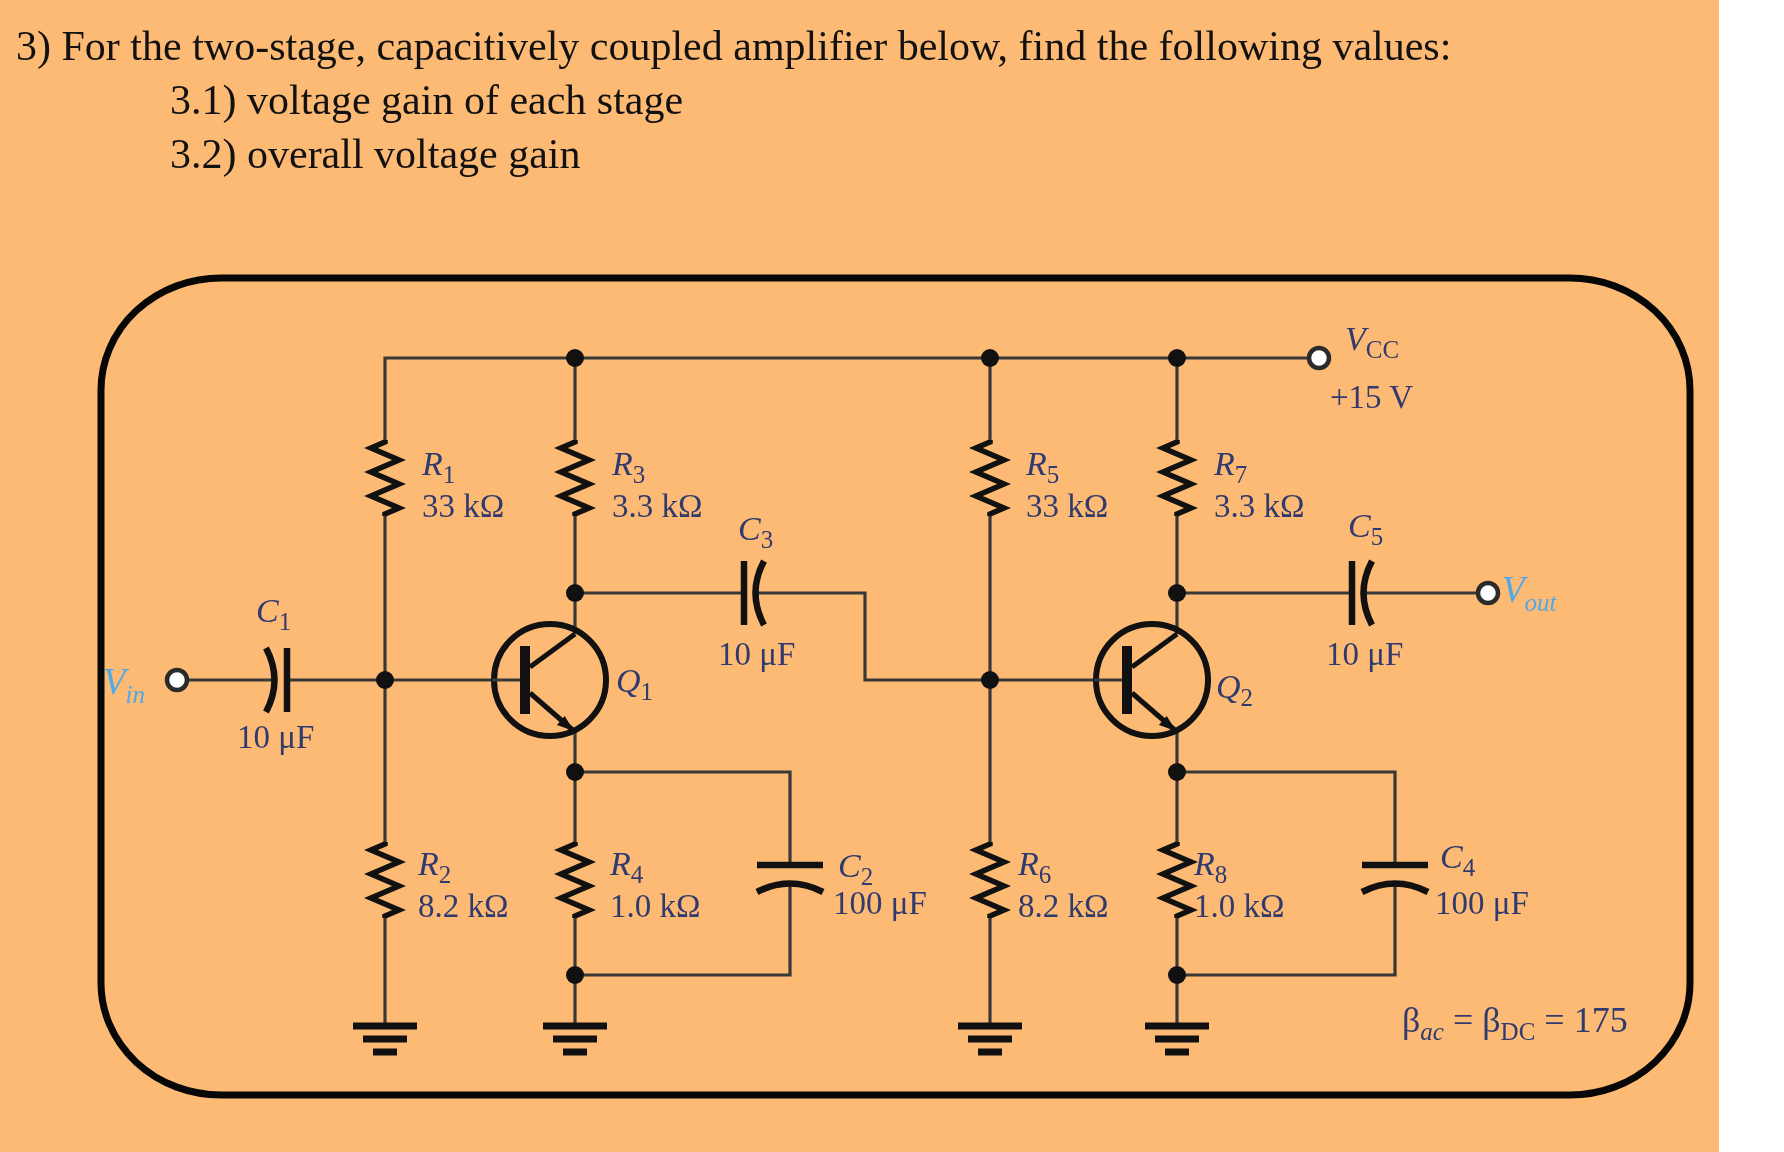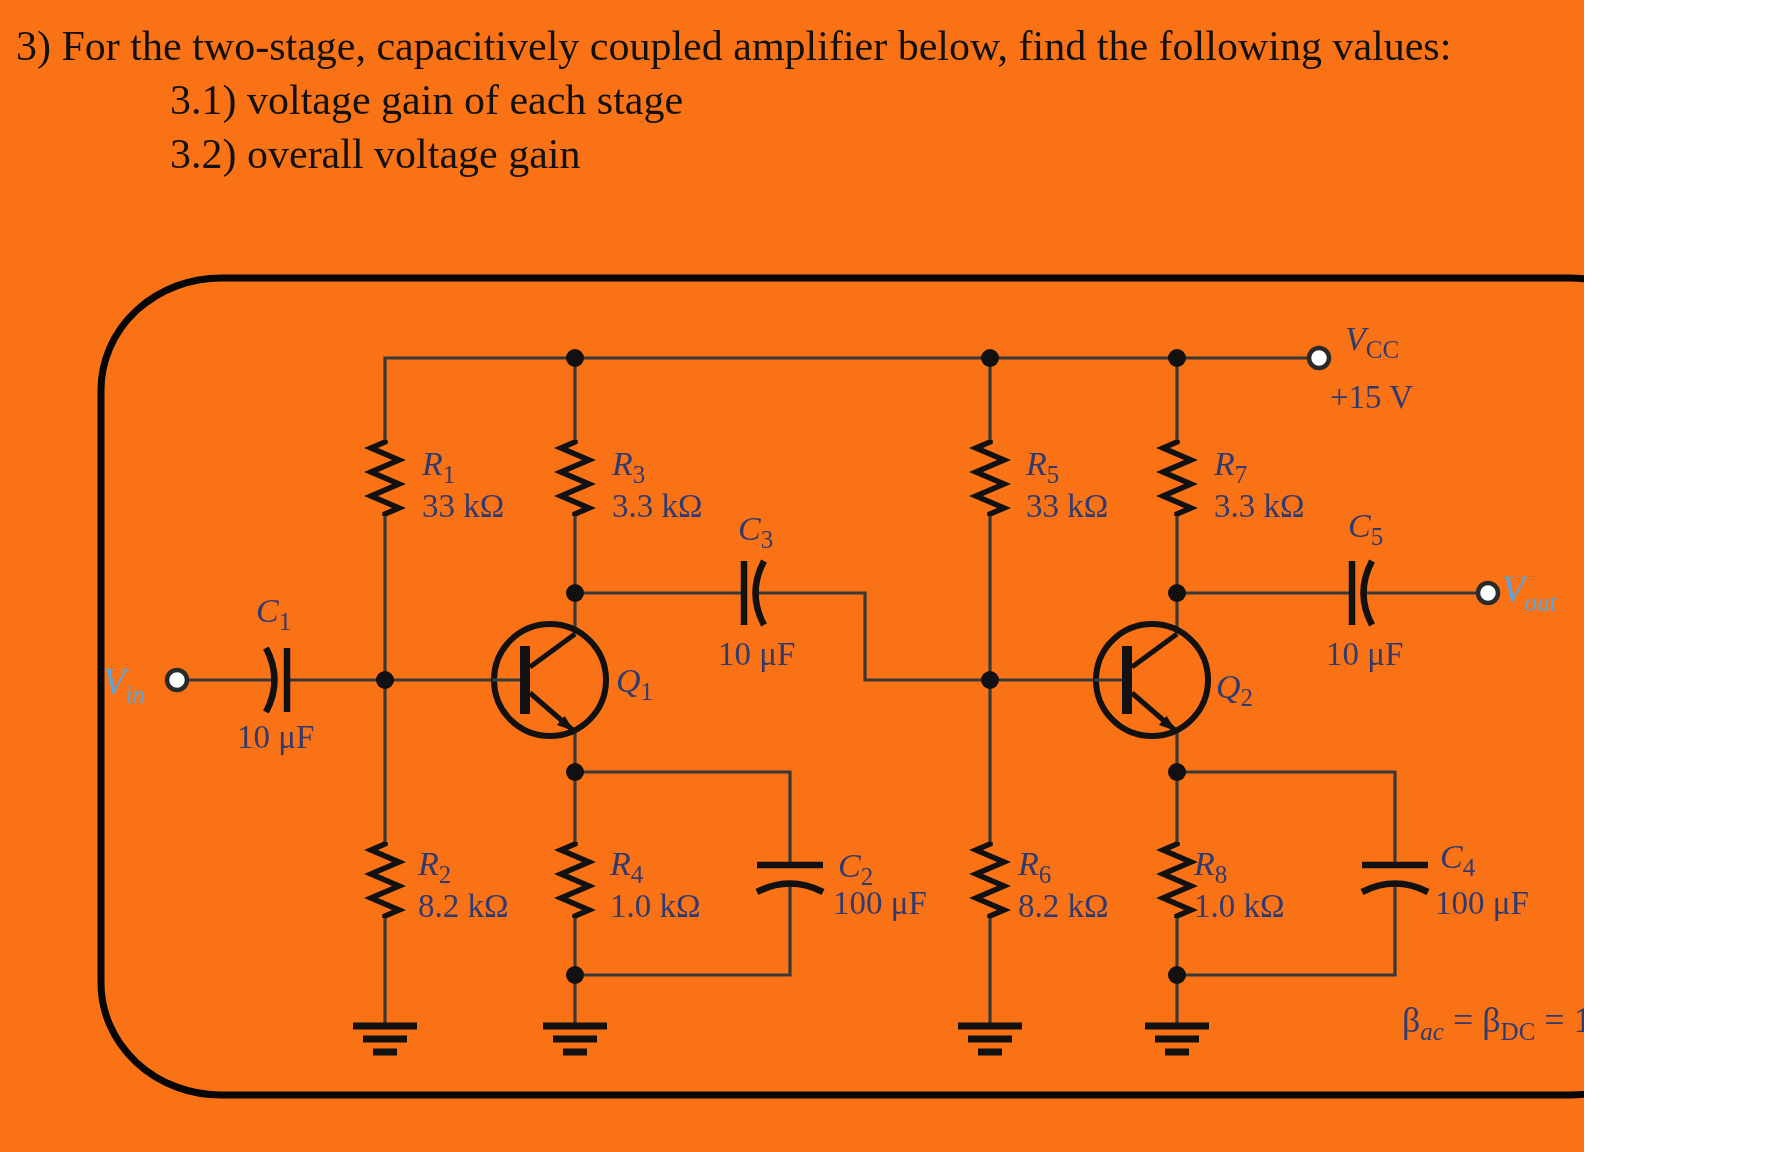--- a/index.html
+++ b/index.html
@@ -2,21 +2,21 @@
 <html style="--ink: #111111; --label: #2f3a6e; --signal: #4fa9e8; --wire: #383838;"><head>
 <meta charset="utf-8">
 <style>
   :root{
     --ink:#111111;
     --label:#2f3a6e;
     --signal:#4fa9e8;
     --wire:#383838;
   }
   html,body{margin:0;padding:0;background:#ffffff;}
-  .page{width:1584px;height:1152px;background:#f97316;position:relative;overflow:hidden;}
+  .page{width:1719px;height:1152px;background:#fdba74;position:relative;overflow:hidden;}
   svg{display:block;}
   .title{font:400 42px "Liberation Serif",serif;fill:var(--ink);}
   .ref{font:italic 34px "Liberation Serif",serif;fill:var(--label);}
   .val{font:400 33px "Liberation Serif",serif;fill:var(--label);}
   .sub{font-size:25px;font-style:normal;}
   .sub-i{font-size:25px;font-style:italic;}
   .sig{font:italic 37px "Liberation Serif",serif;fill:var(--signal);}
   .note{font:400 36px "Liberation Serif",serif;fill:var(--label);}
   .wire{stroke:var(--wire);stroke-width:3.2;fill:none;}
   .sym{stroke:var(--ink);fill:none;}

